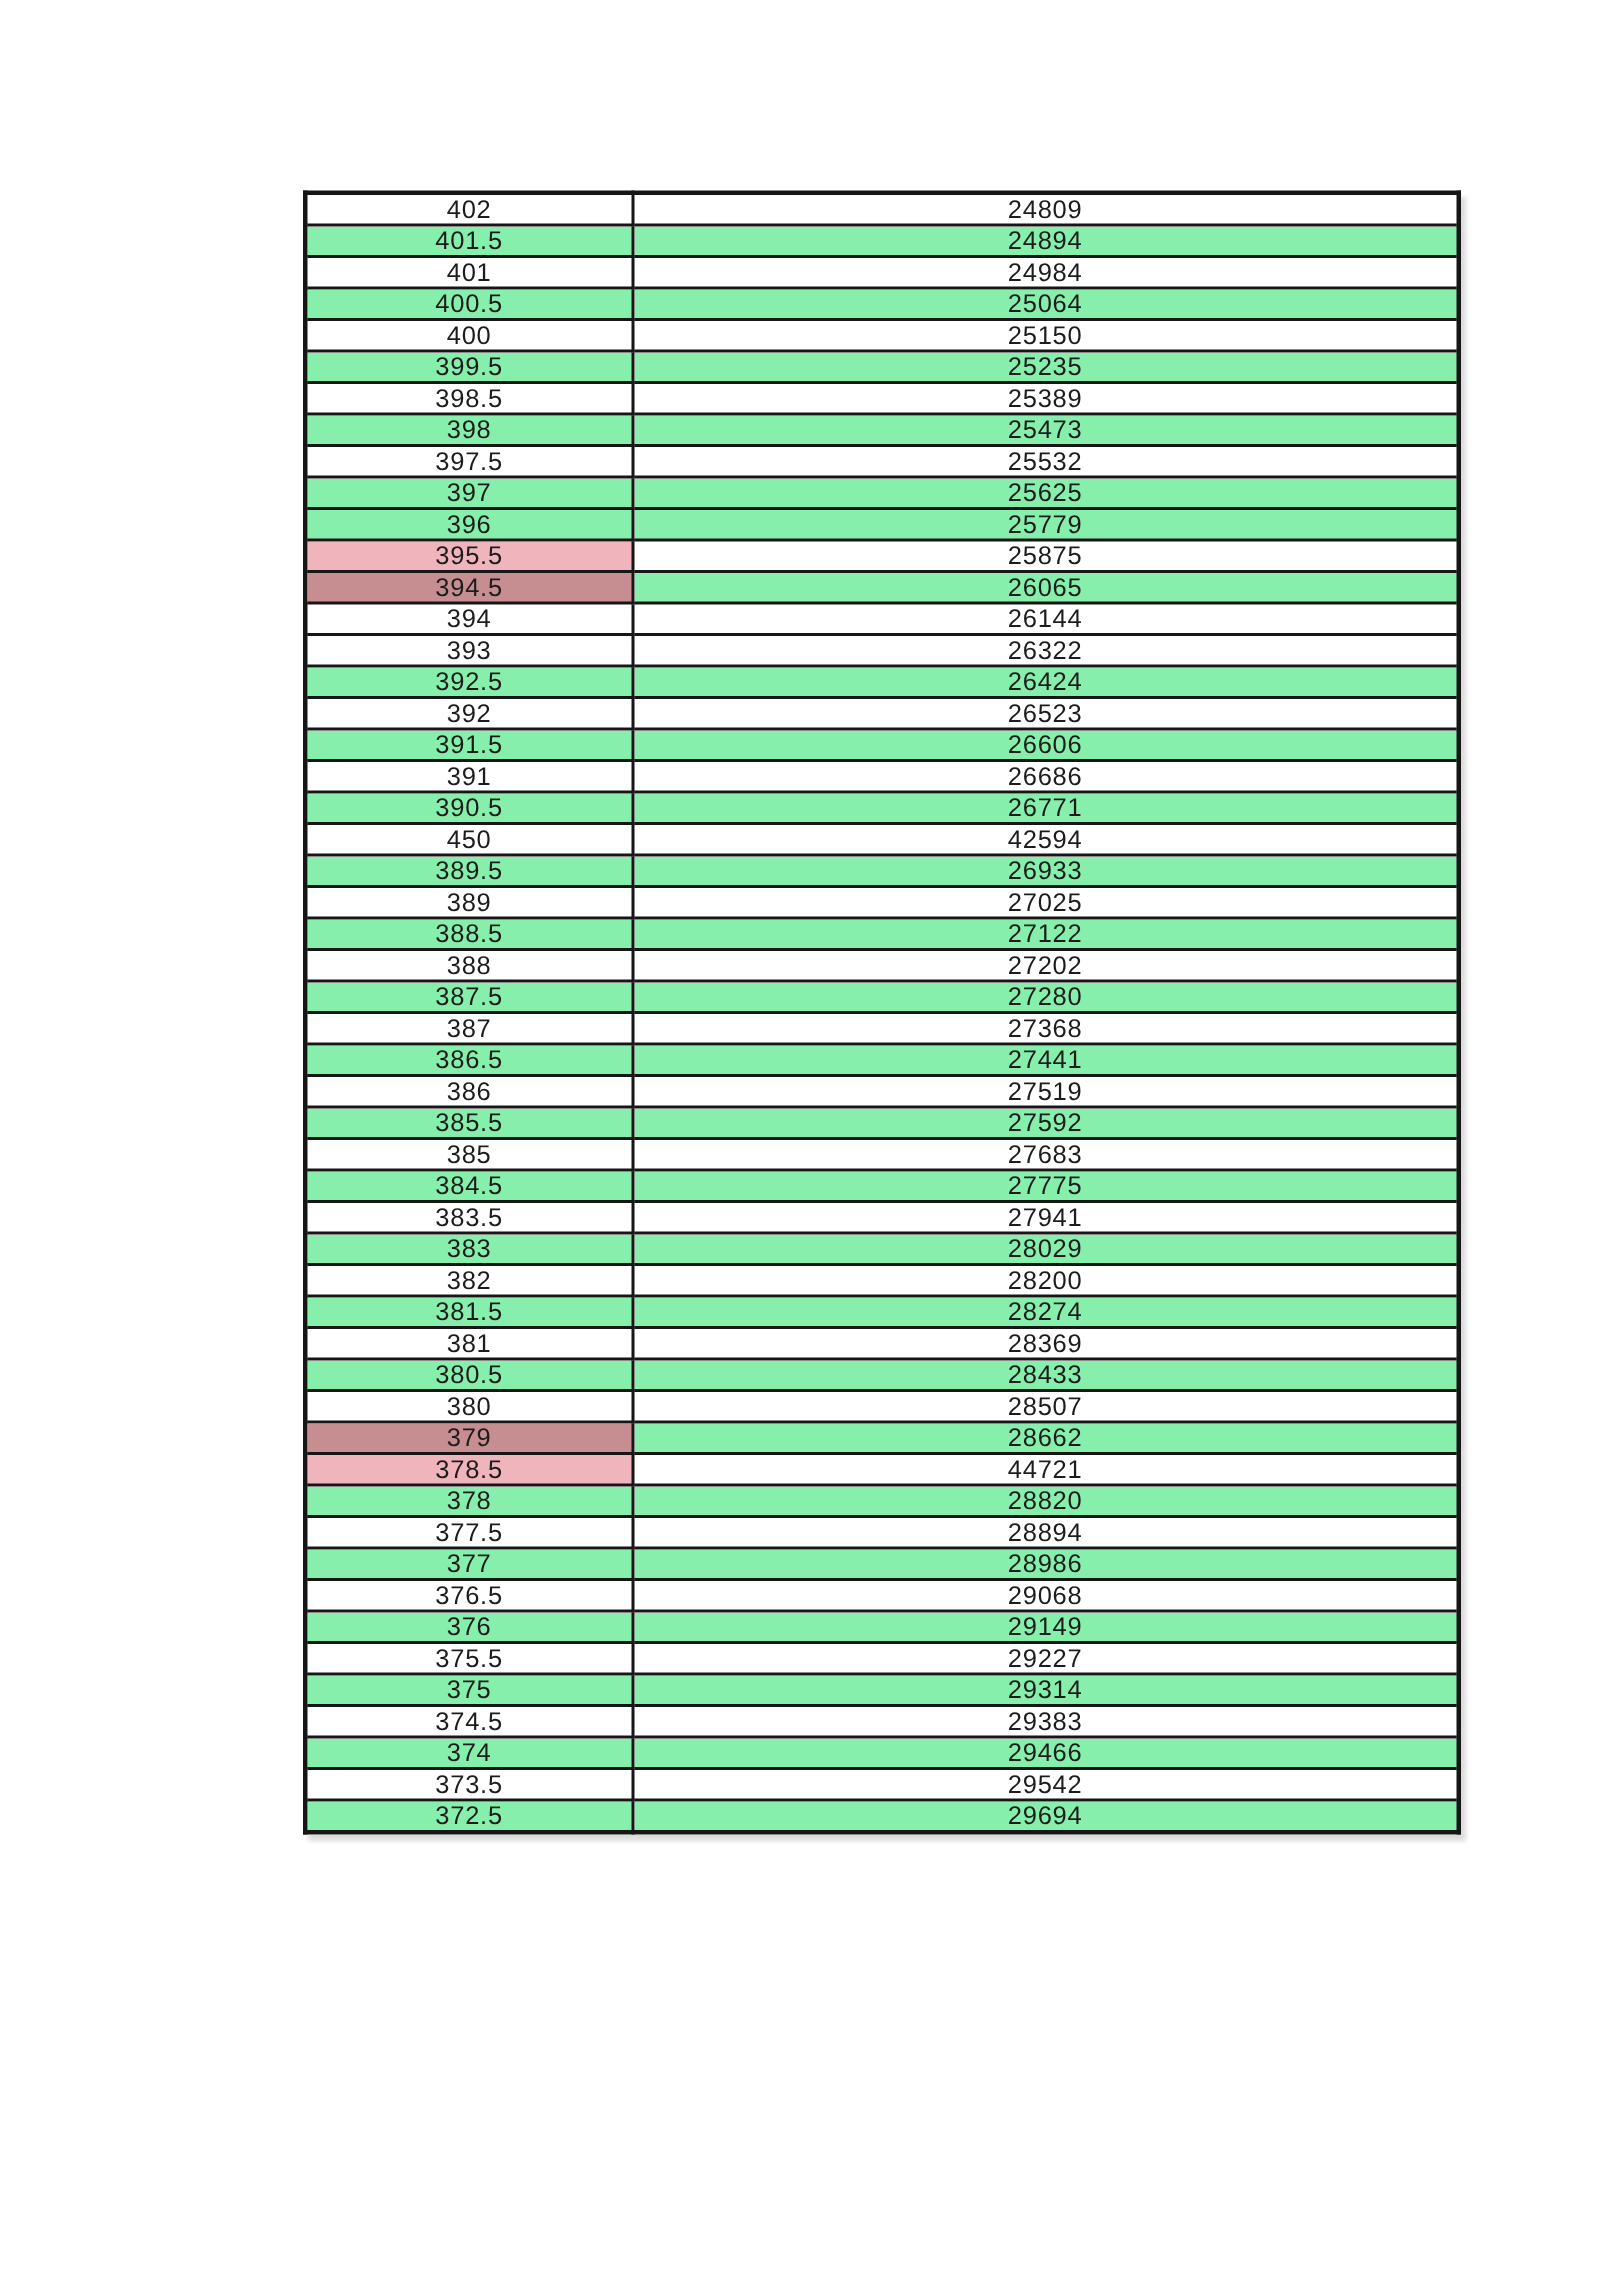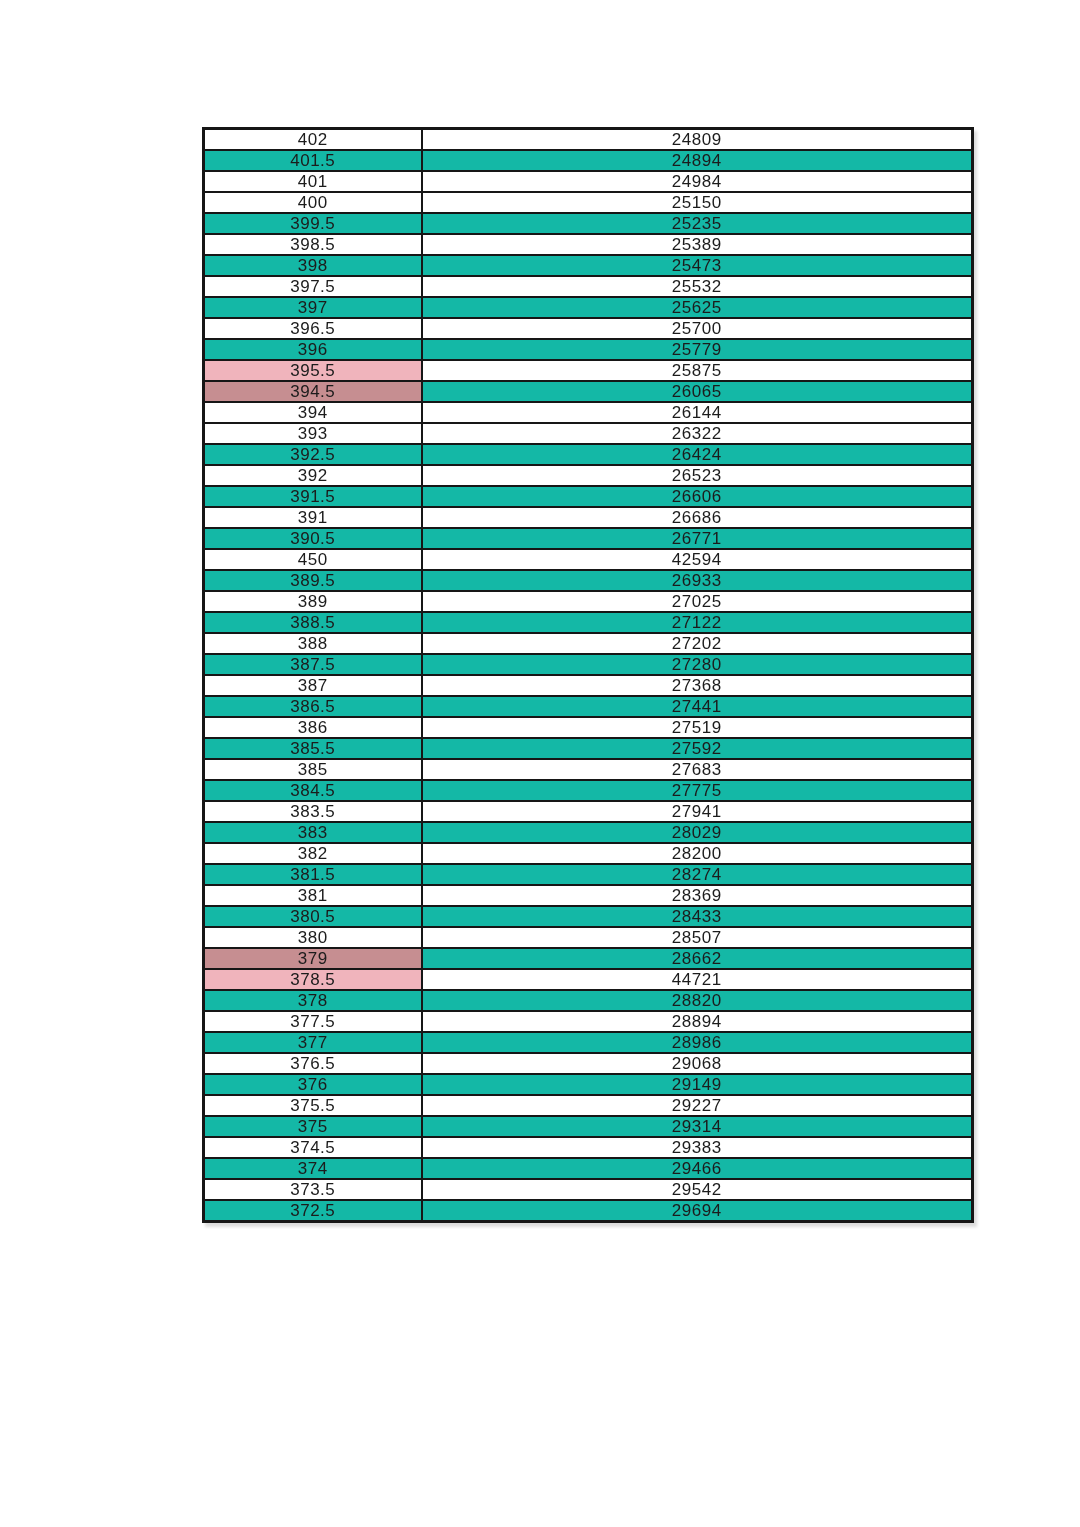--- a/index.html
+++ b/index.html
@@ -34,21 +34,21 @@
     text-align: center;
     vertical-align: middle;
     font-size: 17px;
     line-height: 19px;
     color: #1c1c1c;
     letter-spacing: 0.5px;
     background: #ffffff;
     overflow: hidden;
     white-space: nowrap;
   }
-  tr.zebra-gray td { background: #14b8a6; }
+  tr.zebra-gray td { background: #86efac; }
   td.hl-pink { background: #f0b4bc !important; }
   td.hl-rose { background: #c68e91 !important; }
 </style>
 </head>
 <body>
 
 <div class="page">
   <table class="score-table">
     <colgroup>
       <col class="col-score">
@@ -60,20 +60,24 @@
     <td>24809</td>
   </tr>
         <tr class="zebra-gray">
     <td>401.5</td>
     <td>24894</td>
   </tr>
         <tr>
     <td>401</td>
     <td>24984</td>
   </tr>
+        <tr class="zebra-gray">
+    <td>400.5</td>
+    <td>25064</td>
+  </tr>
         <tr>
     <td>400</td>
     <td>25150</td>
   </tr>
         <tr class="zebra-gray">
     <td>399.5</td>
     <td>25235</td>
   </tr>
         <tr>
     <td>398.5</td>
@@ -83,24 +87,20 @@
     <td>398</td>
     <td>25473</td>
   </tr>
         <tr>
     <td>397.5</td>
     <td>25532</td>
   </tr>
         <tr class="zebra-gray">
     <td>397</td>
     <td>25625</td>
-  </tr>
-        <tr>
-    <td>396.5</td>
-    <td>25700</td>
   </tr>
         <tr class="zebra-gray">
     <td>396</td>
     <td>25779</td>
   </tr>
         <tr>
     <td class="hl-pink">395.5</td>
     <td>25875</td>
   </tr>
         <tr class="zebra-gray">

